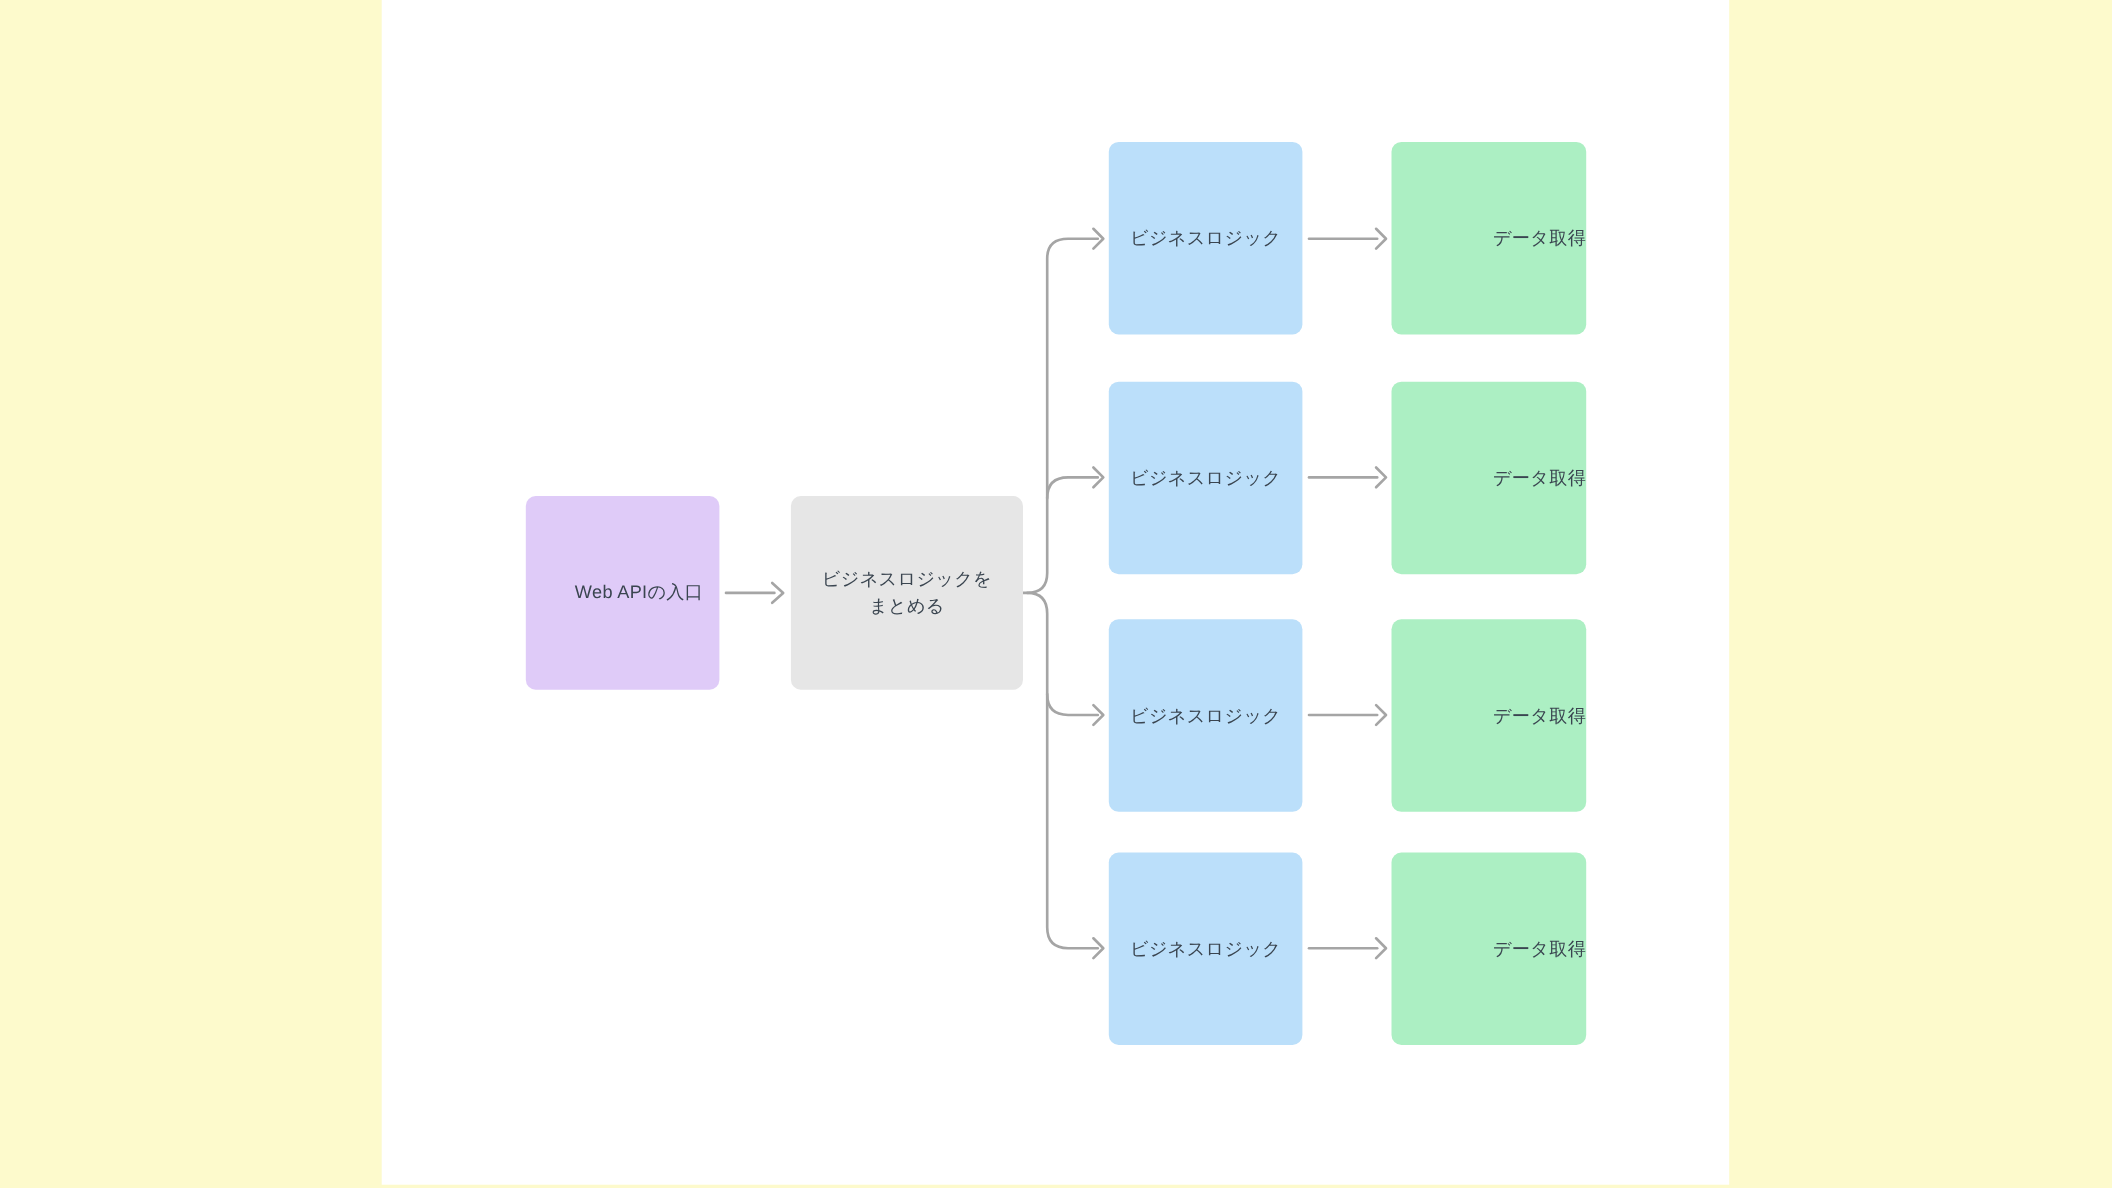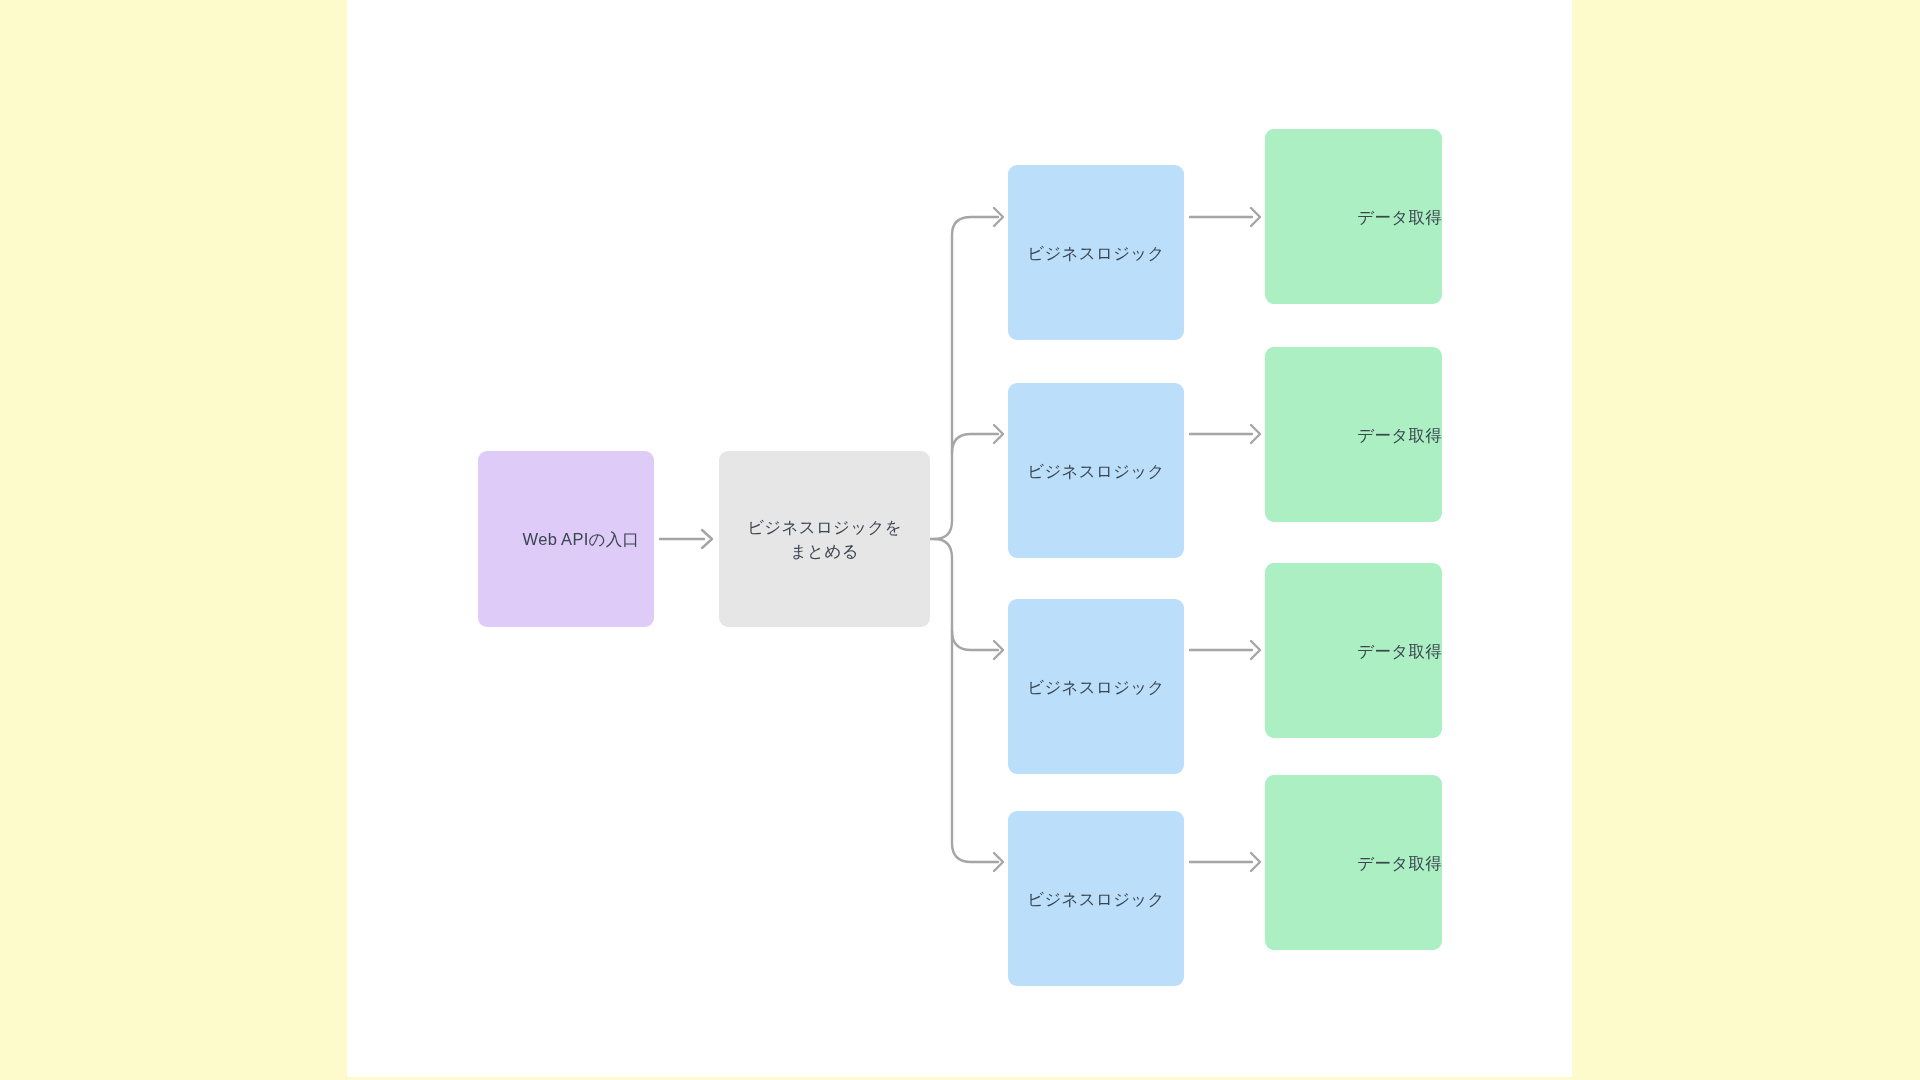--- a/index.html
+++ b/index.html
@@ -48,21 +48,20 @@
     background: #DFCBF8;
     padding-left: 30px;
   }
   .node-aggregator {
     left: 719px; top: 451px; width: 211px; height: 176px;
     background: #E6E6E6;
   }
   .node-logic {
     left: 1008px; width: 176px; height: 175px;
     background: #BBDFFA;
-    margin-top: 36px;
   }
   .node-data {
     left: 1265px; width: 177px; height: 175px;
     background: #ACEFC3;
     justify-content: flex-end;
   }
   .r1 { top: 129px; }
   .r2 { top: 347px; }
   .r3 { top: 563px; }
   .r4 { top: 775px; }

